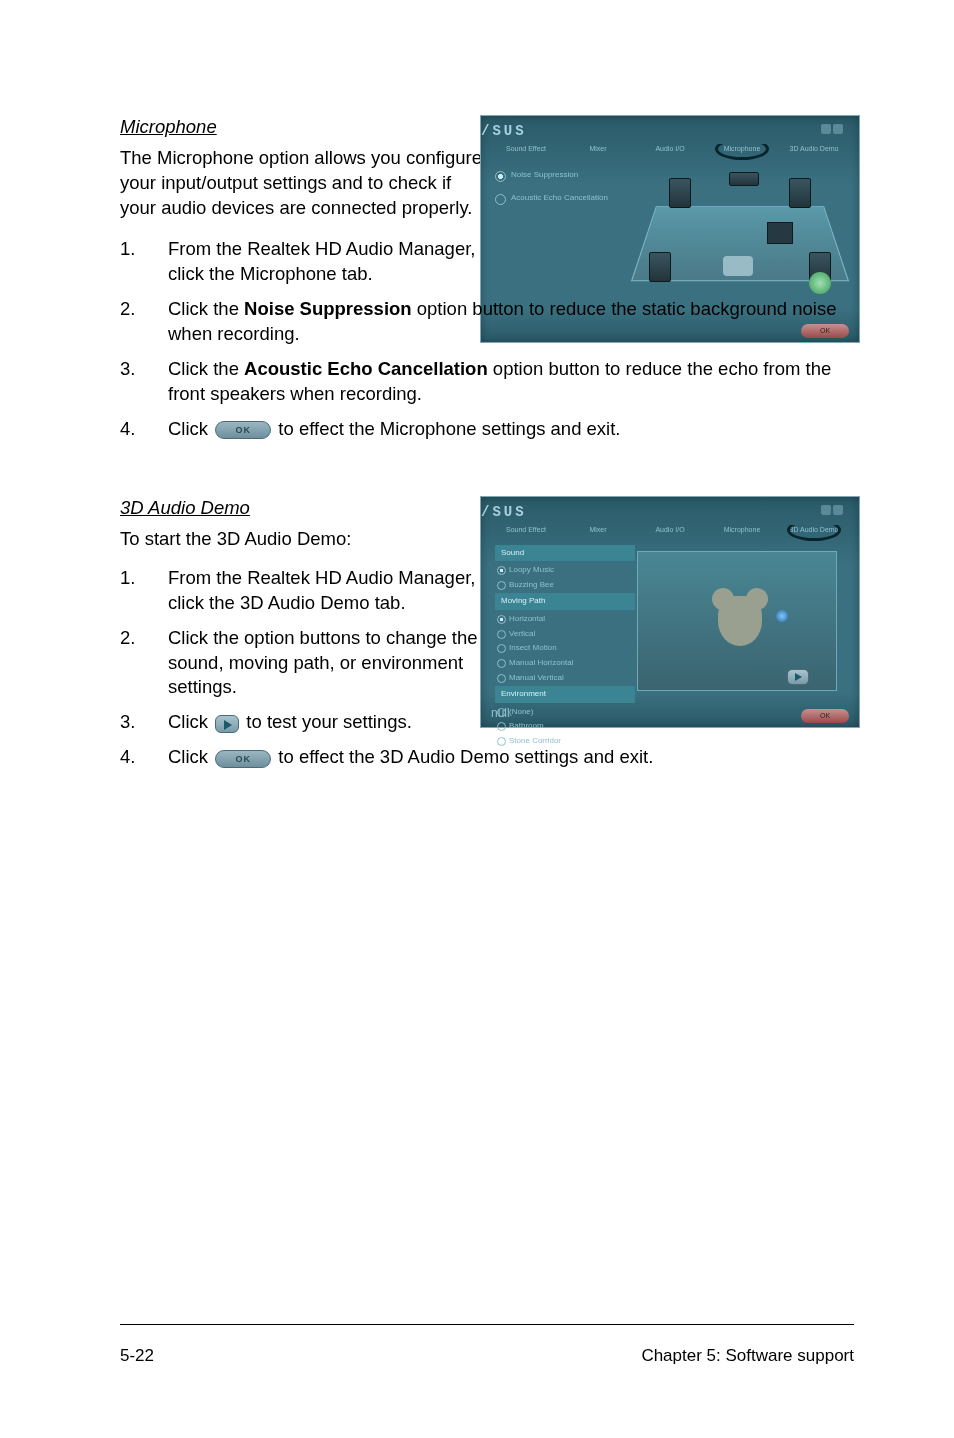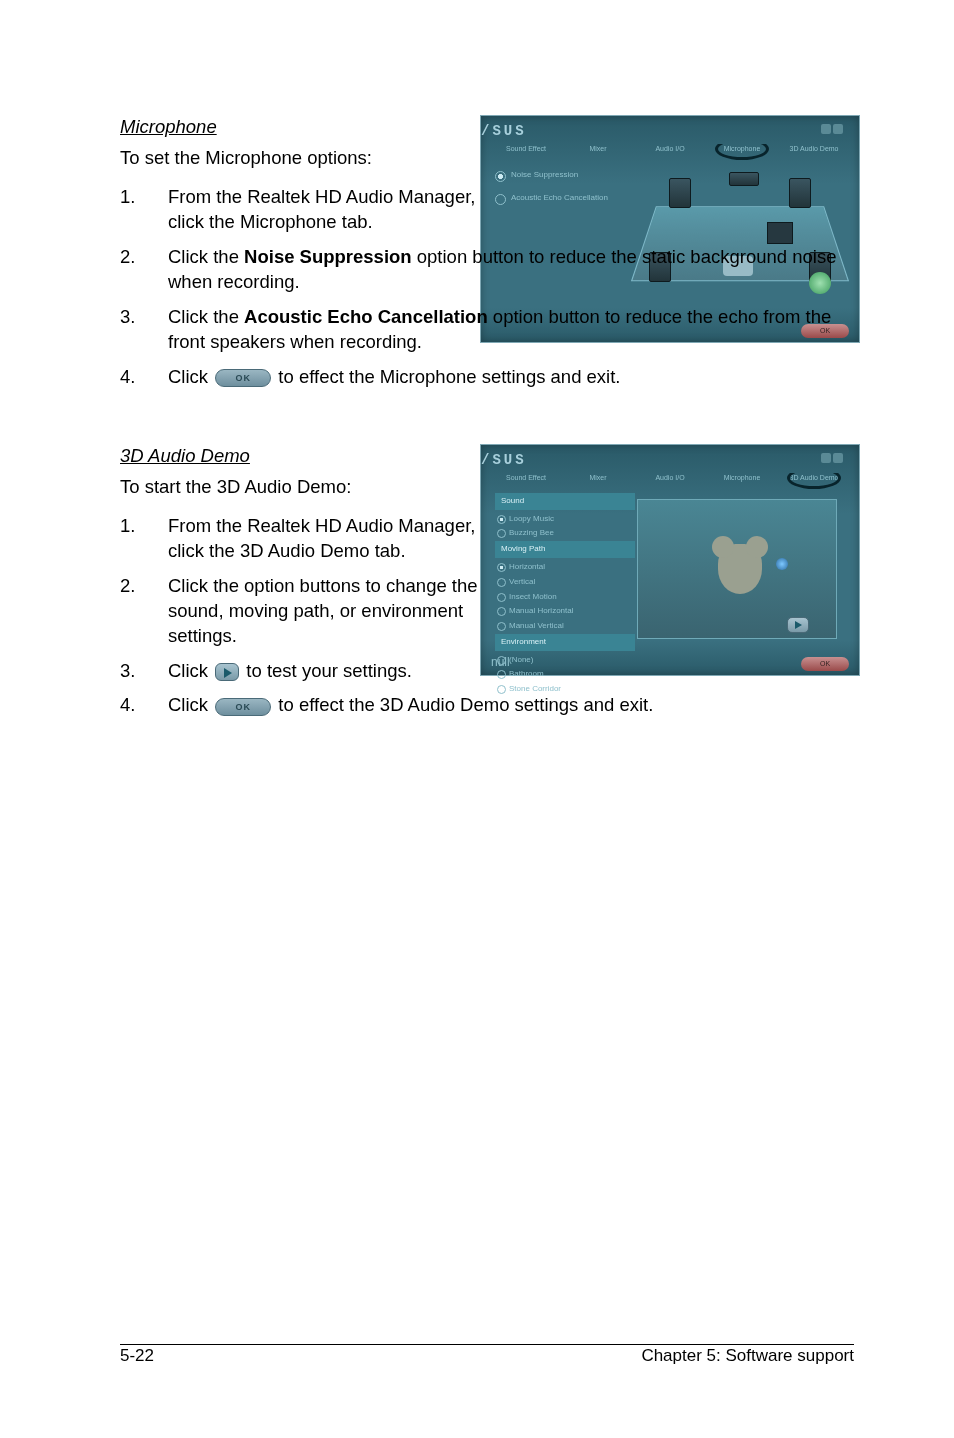--- a/index.html
+++ b/index.html
@@ -305,38 +305,38 @@
     border-top: 4px solid transparent;
     border-bottom: 4px solid transparent;
   }
 
   .footer {
     position: absolute;
     bottom: 70px;
     left: 120px;
     right: 100px;
     border-top: 1px solid #000;
-    padding-top: 0;
+    padding-top: 20px;
     font-size: 17px;
     display: flex;
     justify-content: space-between;
   }
   .section2 {
     margin-top: 54px;
   }
 </style>
 </head>
 <body>
 
 <div class="page">
 
   <div class="col-wrap">
     <div class="left-col">
       <div class="section-title">Microphone</div>
-      <p class="to-line">To set the Microphone options:</p>
+      <p class="intro">The Microphone option allows you configure your input/output settings and to check if your audio devices are connected properly.</p>
     </div>
 
     <div class="screenshot">
       <div class="ss-title">/SUS</div>
       <div class="ss-mini">
           <span></span>
           <span></span>
         </div>
       <div class="ss-tabs">
         <div class="ss-tab">Sound Effect</div>

